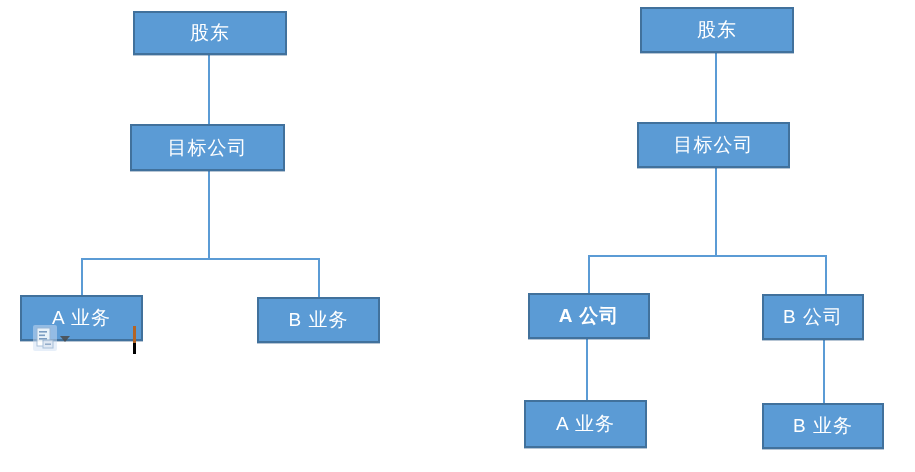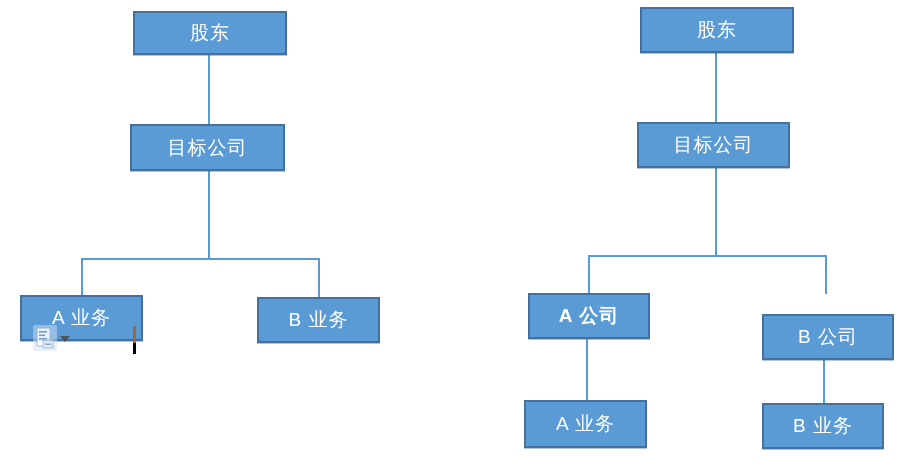--- a/index.html
+++ b/index.html
@@ -108,21 +108,21 @@
 
     <div class="node" style="left:640px; top:7px;   width:154px; height:46px;">
       <span>股东</span>
     </div>
     <div class="node" style="left:637px; top:122px; width:153px; height:46px;">
       <span>目标公司</span>
     </div>
     <div class="node" style="left:528px; top:293px; width:122px; height:46px;font-weight:bold;">
       <span>A 公司</span>
     </div>
-    <div class="node" style="left:762px; top:294px; width:132px; height:46px;margin-top:20px;">
+    <div class="node" style="left:762px; top:294px; width:102px; height:46px;">
       <span>B 公司</span>
     </div>
     <div class="node" style="left:524px; top:400px; width:123px; height:48px;">
       <span>A 业务</span>
     </div>
     <div class="node" style="left:762px; top:403px; width:122px; height:46px;">
       <span>B 业务</span>
     </div>
   </div>
 

